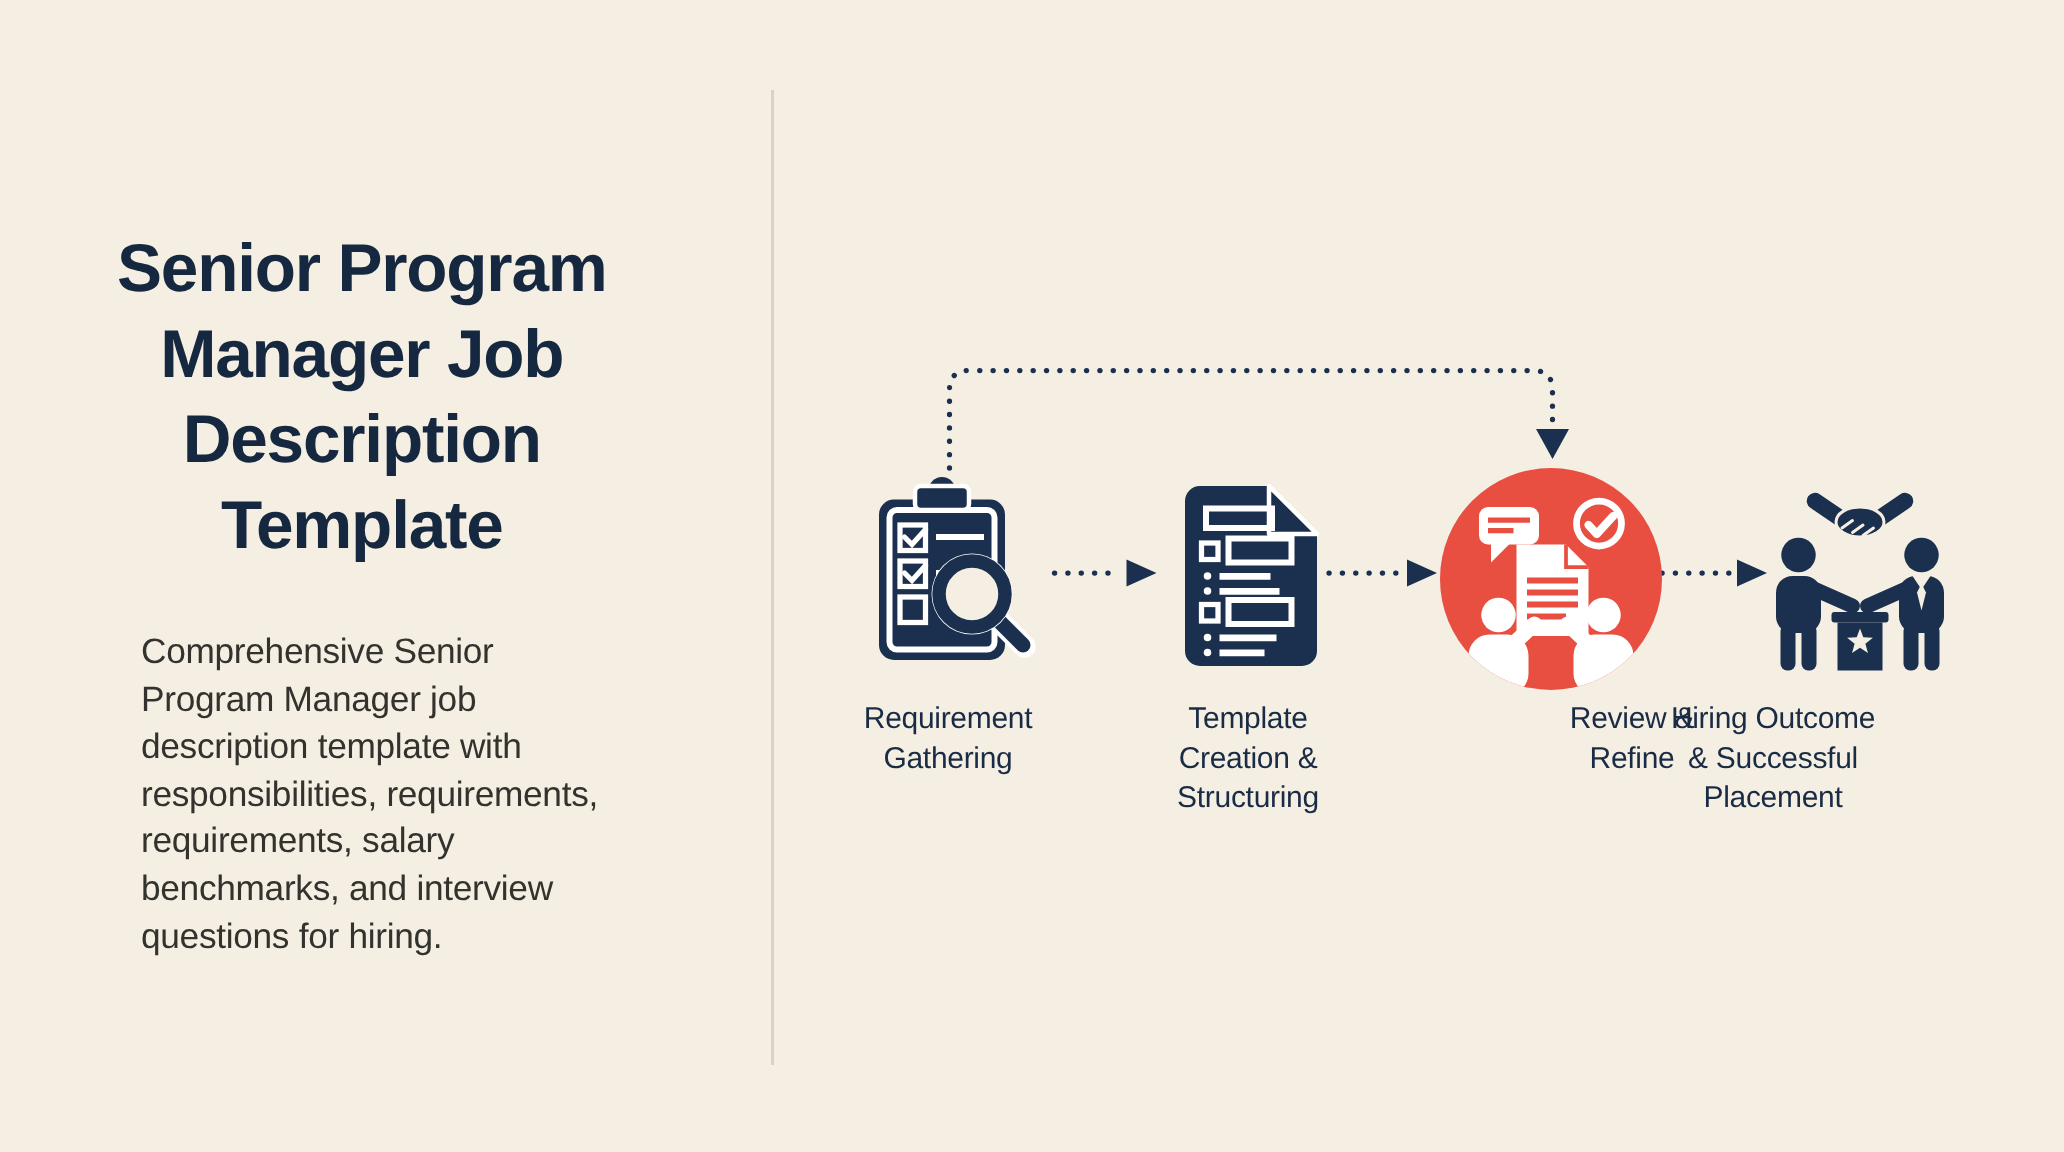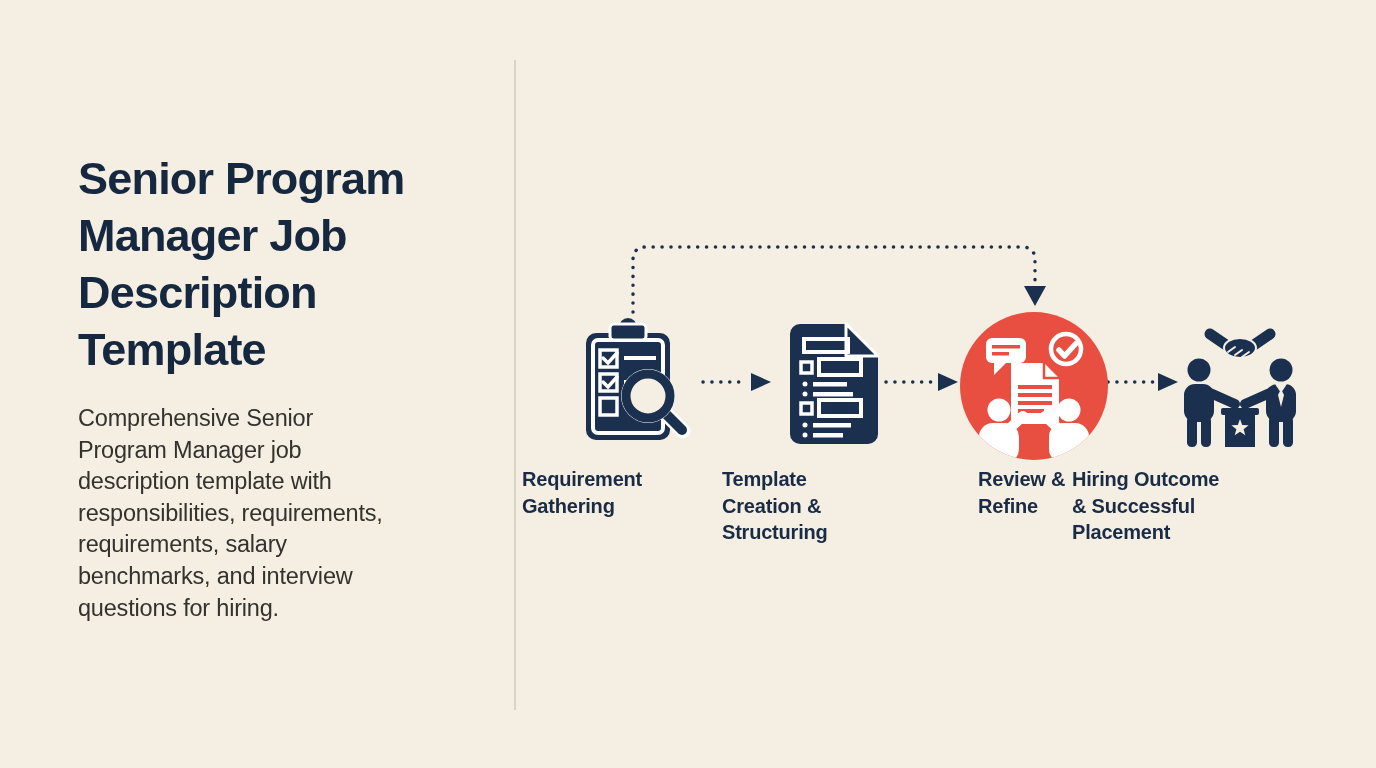--- a/index.html
+++ b/index.html
@@ -13,36 +13,36 @@
   html,body{margin:0;padding:0}
   body{
     width:1376px;height:768px;
     background:var(--background);
     font-family:"Liberation Sans","DejaVu Sans",sans-serif;
     position:relative;overflow:hidden;
   }
   .title{
     position:absolute;left:78px;top:150px;margin:0;
     font-size:45px;font-weight:700;line-height:57px;
-    color:#16283f;letter-spacing:-0.8px;white-space:pre-line;
+    color:#16283f;letter-spacing:-0.8px;white-space:pre-line;text-align:center;
   }
   .desc{
-    position:absolute;left:78px;top:403px;margin:0;
+    position:absolute;left:78px;top:403px;margin:16px;
     font-size:23.5px;font-weight:400;line-height:31.6px;
     color:var(--text);letter-spacing:-0.2px;white-space:pre-line;
   }
   .divider{
     position:absolute;left:514px;top:60px;width:2px;height:650px;
     background:var(--divider);
   }
   .connectors{position:absolute;left:0;top:0;pointer-events:none}
   .step-icon{position:absolute}
   .step-label{
-    position:absolute;top:466px;width:220px;text-align:left;
-    font-size:20px;font-weight:700;line-height:26.5px;
+    position:absolute;top:466px;width:220px;text-align:center;
+    font-size:20px;font-weight:400;line-height:26.5px;
     color:#1a2b45;letter-spacing:-0.2px;white-space:pre-line;
   }
   #icon-1{left:562px;top:312px}
   #icon-2{left:782px;top:322px}
   #icon-3{left:959px;top:311px}
   #icon-4{left:1170px;top:318px}
   #label-1{left:522px}
   #label-2{left:722px}
   #label-3{left:978px}
   #label-4{left:1072px}

